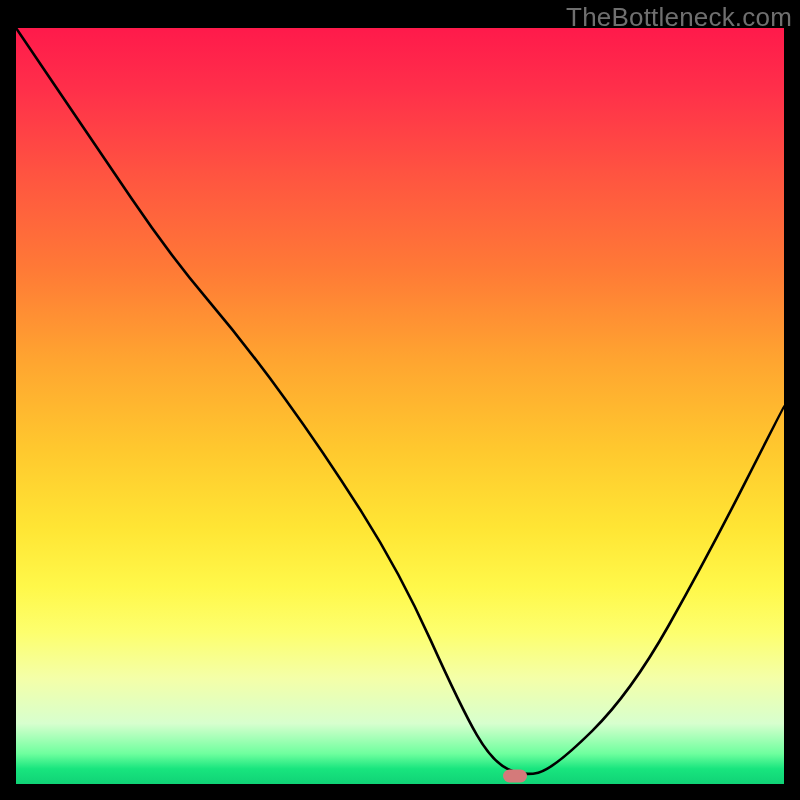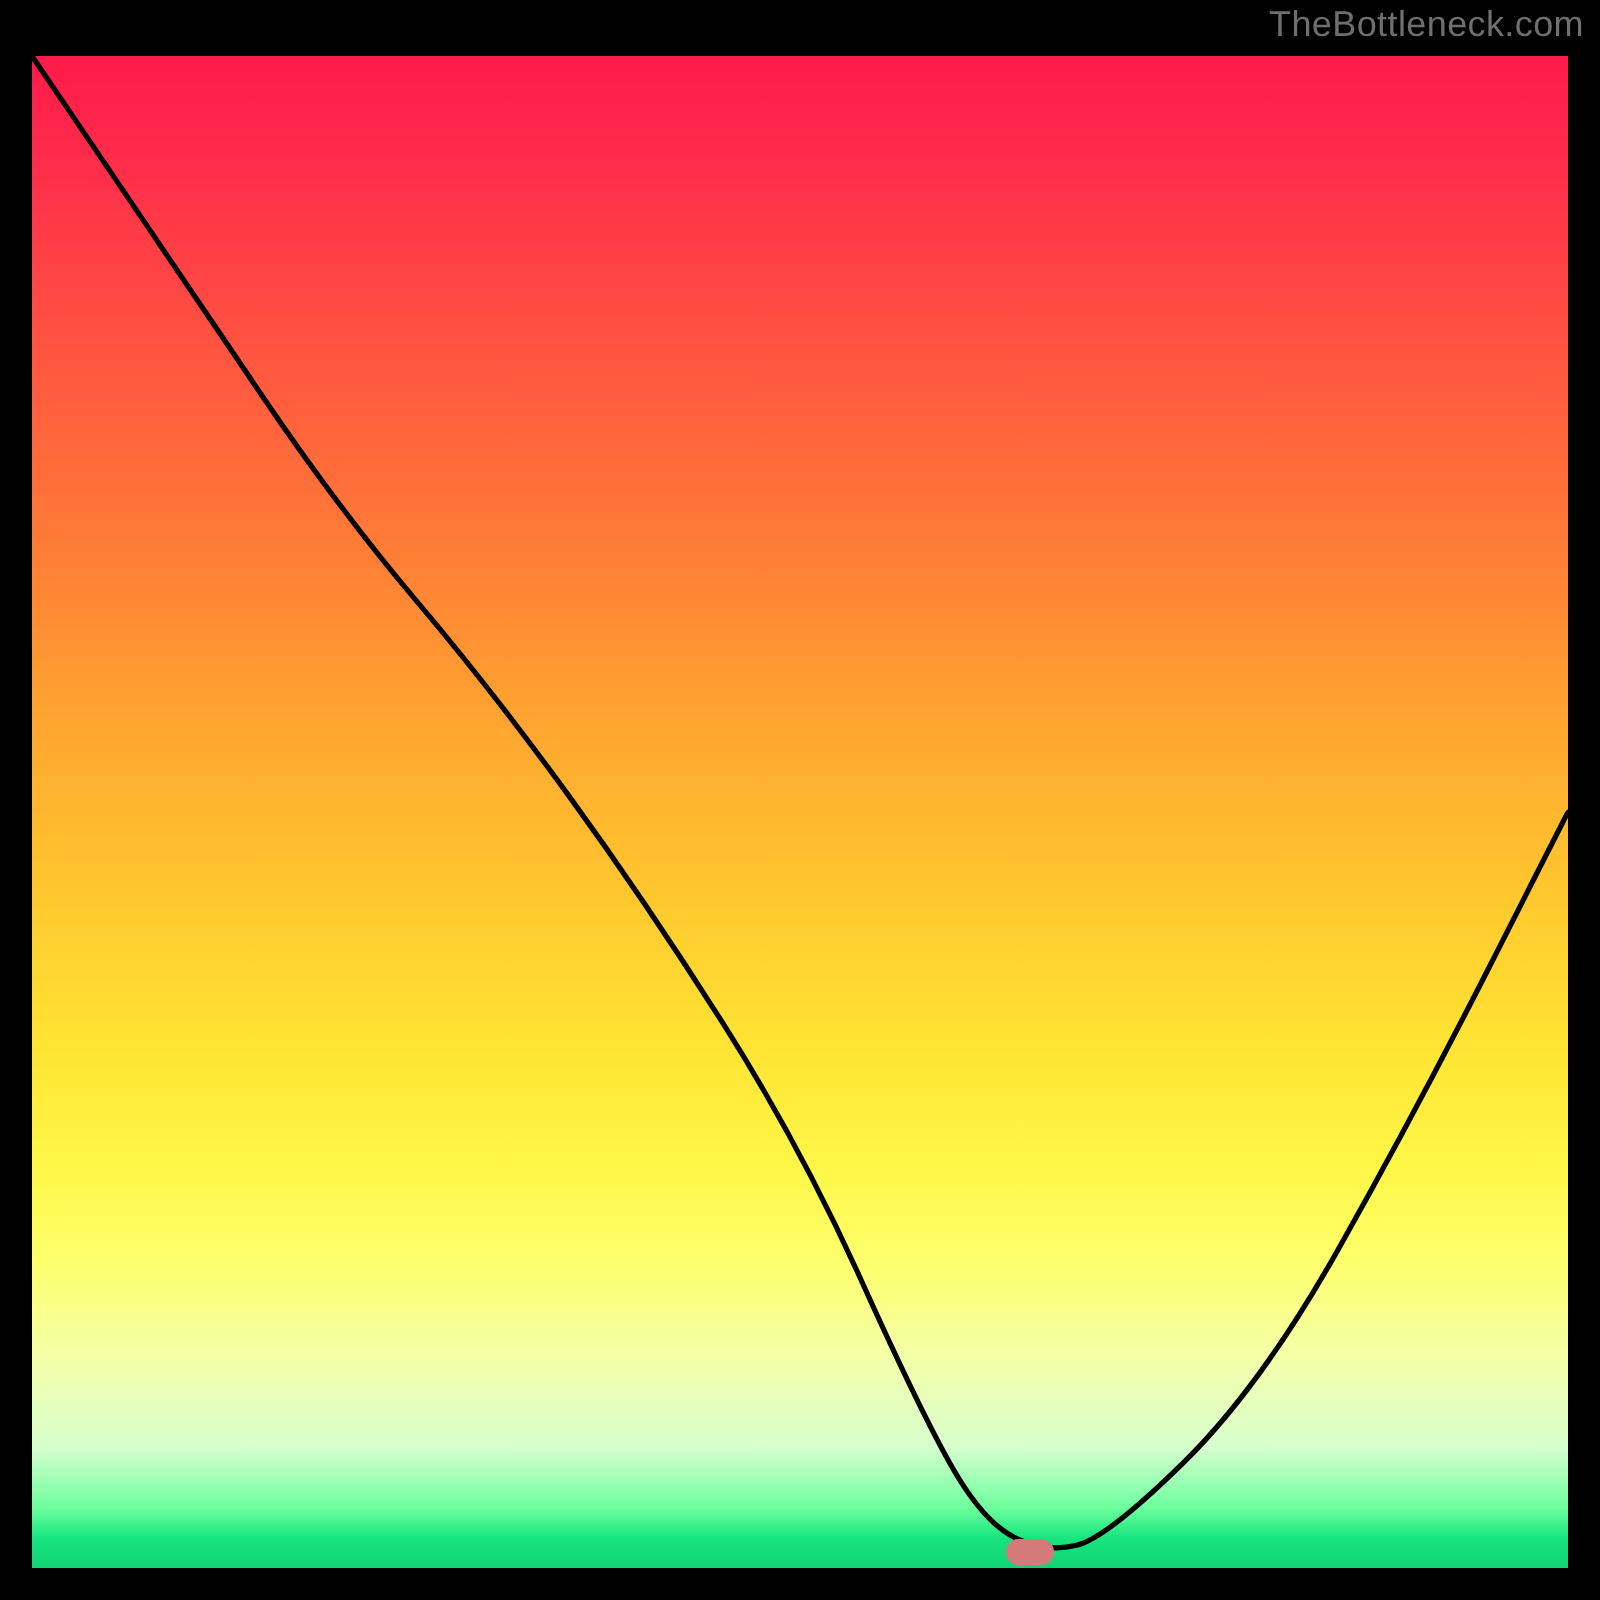--- a/index.html
+++ b/index.html
@@ -15,21 +15,21 @@
     position: relative;
     width: 800px;
     height: 800px;
     background: #000;
   }
   .watermark {
     position: absolute;
     top: 2px;
     right: 8px;
     color: #6f6f6f;
-    font-size: 18px;
+    font-size: 26px;
     font-weight: 500;
     letter-spacing: 0.2px;
     user-select: none;
   }
   .plot-area {
     position: absolute;
     left: 16px;
     top: 28px;
     width: 768px;
     height: 756px;

